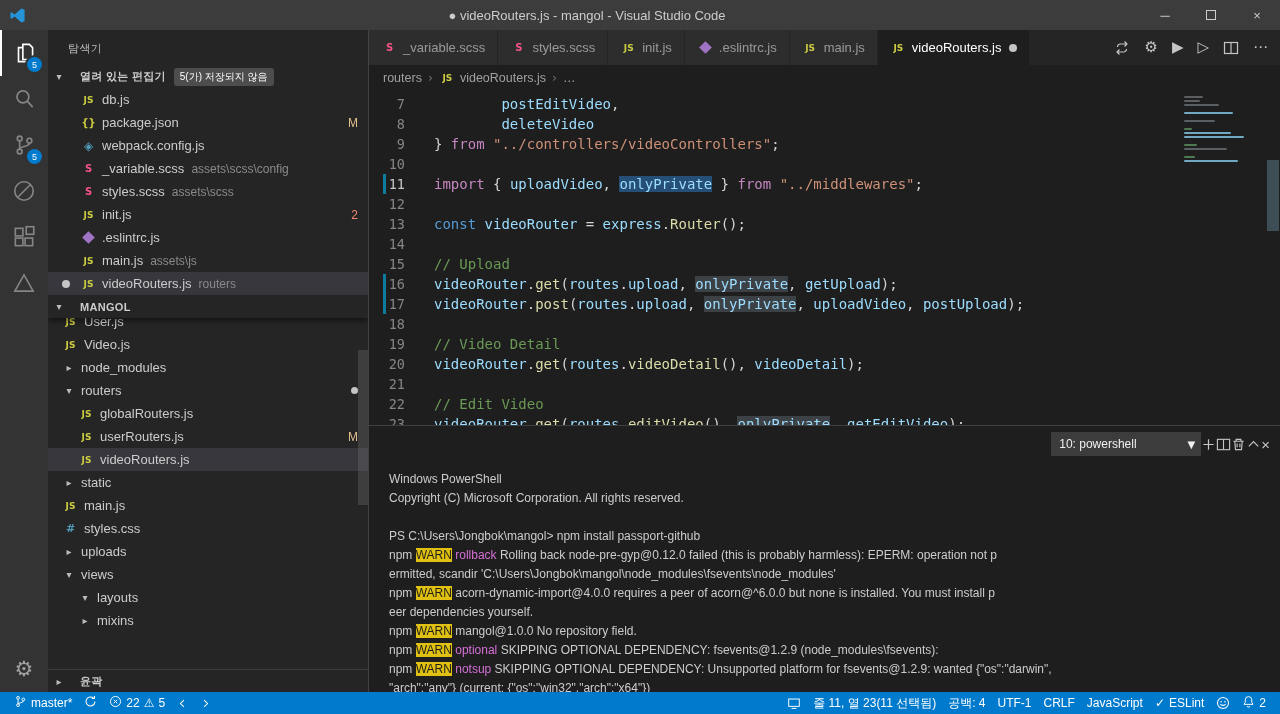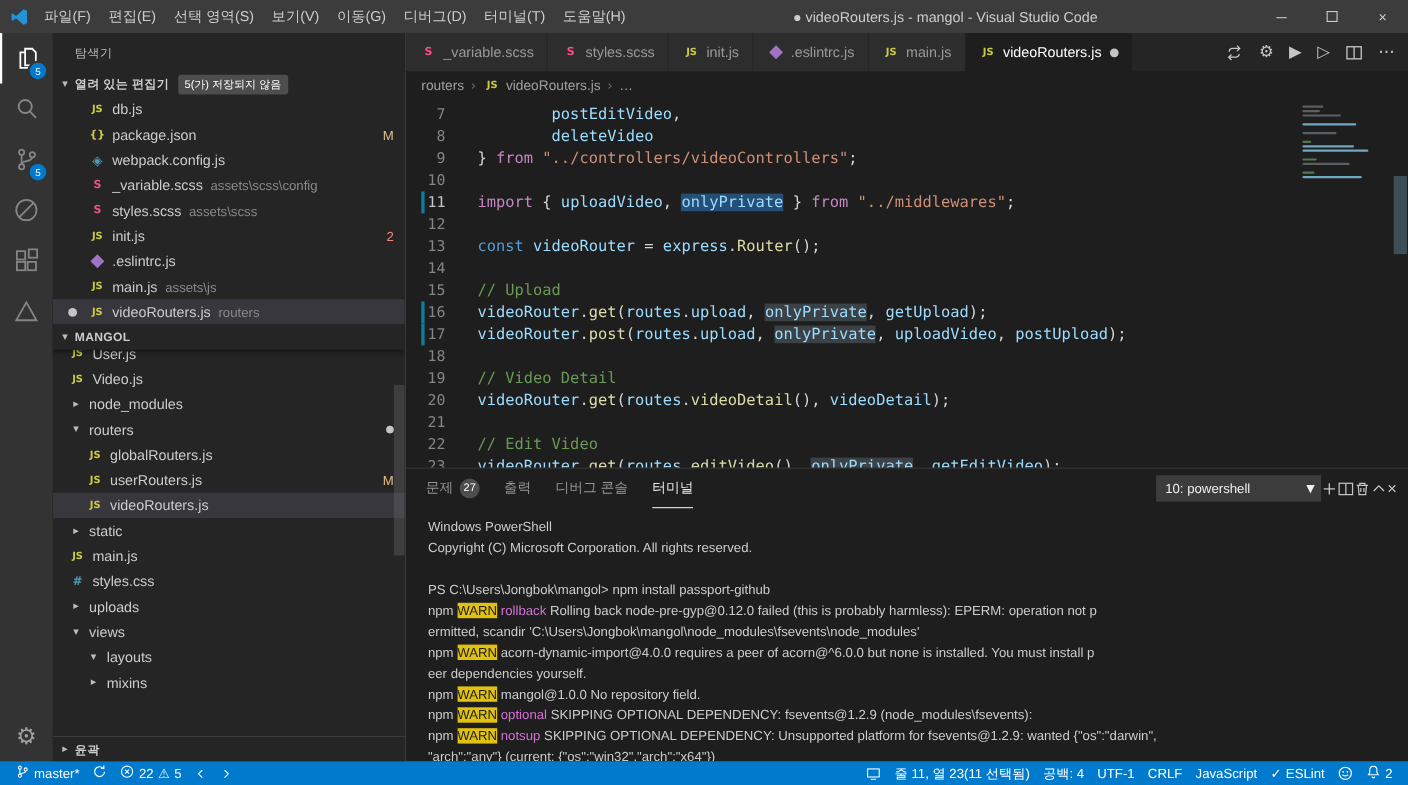--- a/index.html
+++ b/index.html
@@ -31,21 +31,21 @@
     display:flex; align-items:center; justify-content:center; box-shadow:0 0 0 2px #333; }
   .ab-spacer { flex:1; }
   .ab-gear { font-family:"DejaVu Sans",sans-serif; font-size:21px; color:#a0a0a0; }
 
   
   .sidebar { width:320px; background:#252526; color:#cccccc; display:flex; flex-direction:column;
     font-size:13px; flex:none; position:relative; overflow:hidden; }
   .sidebar-title { font-size:11px; color:#bbbbbb; padding:11px 0 9px 20px; letter-spacing:.4px; }
   .section-header { flex:none; height:23px; display:flex; align-items:center; font-size:11px; font-weight:bold;
     color:#cccccc; padding:0 8px 0 4px; cursor:pointer; }
-  .section-header .sh-label { margin-left:2px; letter-spacing:.3px;text-align:center; }
+  .section-header .sh-label { margin-left:14px; letter-spacing:.3px;text-align:center; }
   .chev { width:14px; text-align:center; color:#bcbcbc; font-size:10px; flex:none;
     font-family:"DejaVu Sans",sans-serif; }
   .unsaved-badge { margin-left:8px; background:var(--badge,#4d4d4d); color:#ffffff; font-weight:normal;
     font-size:10px; padding:2px 6px; border-radius:3px; white-space:nowrap; }
   .section-header.mangol { position:relative; z-index:2; background:#252526;
     box-shadow:0 3px 5px rgba(0,0,0,.45); }
   .tree { position:relative; z-index:1; overflow:hidden; }
   .row { height:23px; display:flex; align-items:center; padding-right:10px; white-space:nowrap; cursor:pointer; }
   .row.selected { background:#37373d; }
   .oe-row { padding-left:14px; }
@@ -142,30 +142,20 @@
 <body>
 
 <div class="app">
 
   <div class="titlebar">
     <span class="logo">
       <svg width="17" height="17" viewBox="0 0 24 24">
           <path fill="#2493d8" d="M17.5 2L8 10.6 3.7 7.3 2 8.2v7.6l1.7.9L8 13.4 17.5 22l4.5-2V4z"></path>
         </svg>
     </span>
-    <div class="menubar">
-        <div class="menu-item">파일(F)</div>
-        <div class="menu-item">편집(E)</div>
-        <div class="menu-item">선택 영역(S)</div>
-        <div class="menu-item">보기(V)</div>
-        <div class="menu-item">이동(G)</div>
-        <div class="menu-item">디버그(D)</div>
-        <div class="menu-item">터미널(T)</div>
-        <div class="menu-item">도움말(H)</div>
-      </div>
     <div class="title">● videoRouters.js - mangol - Visual Studio Code</div>
     <div class="win-controls">
       <div class="win-btn">─</div>
       <div class="win-btn">
           <span class="maxbox"></span>
         </div>
       <div class="win-btn">×</div>
     </div>
   </div>
 
@@ -453,35 +443,20 @@
             <div class="mm-line" style="width: 11.05px; background: rgb(78, 122, 82);"></div>
             <div class="mm-line" style="width: 53.55px; background: rgb(111, 168, 192);"></div>
           </div>
         <div class="ed-scrollbar">
             <div class="ed-thumb"></div>
           </div>
       </div>
 
       <div class="panel">
         <div class="panel-header">
-          <div class="panel-tabs">
-              <div class="panel-tab">
-                <span>문제</span>
-                <span class="panel-badge">27</span>
-              </div>
-              <div class="panel-tab">
-                <span>출력</span>
-              </div>
-              <div class="panel-tab">
-                <span>디버그 콘솔</span>
-              </div>
-              <div class="panel-tab active">
-                <span>터미널</span>
-              </div>
-            </div>
           <div class="panel-actions">
             <div class="term-select">
               <span>10: powershell</span>
               <span class="caret">▼</span>
             </div>
             <span class="pa-icon">
               <svg width="15" height="15" viewBox="0 0 16 16" stroke="currentColor" stroke-width="1.3">
                   <path d="M8 2.5v11M2.5 8h11"></path>
                 </svg>
             </span>

